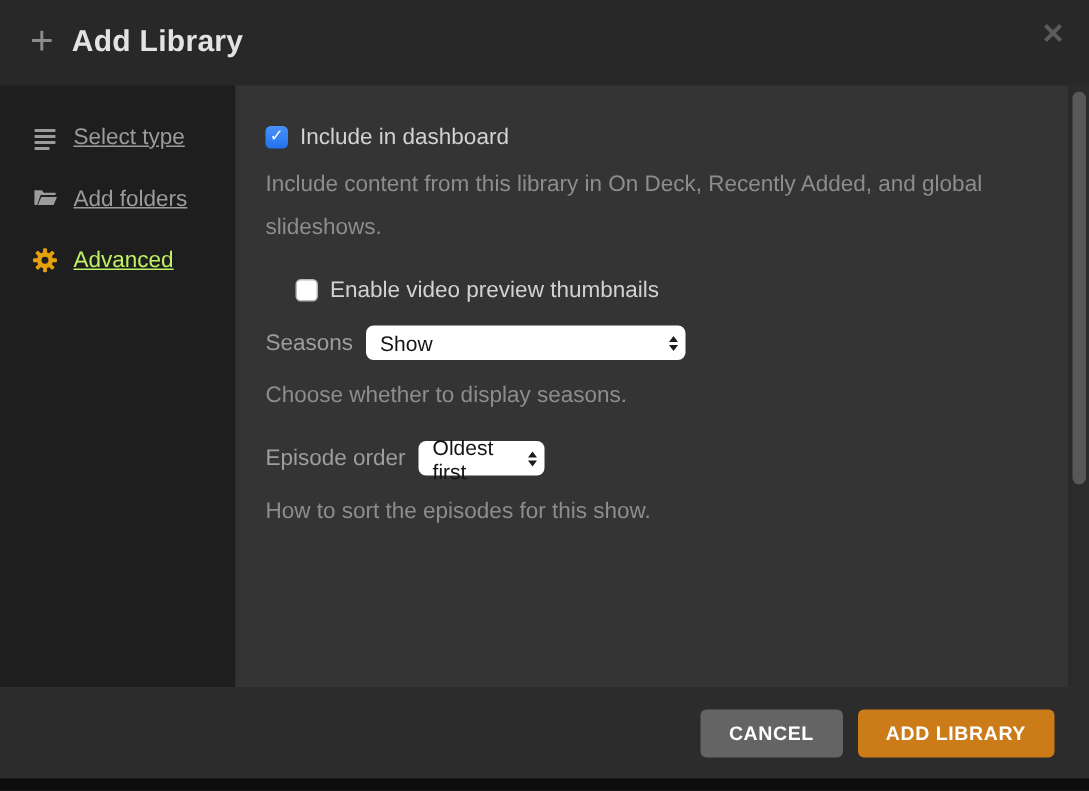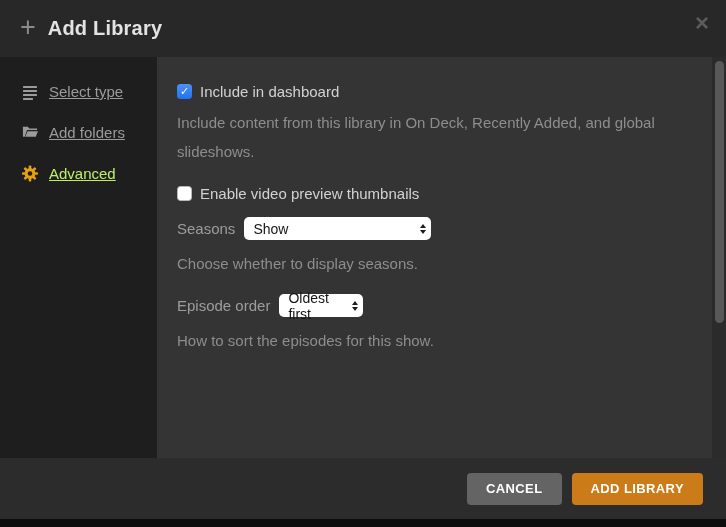--- a/index.html
+++ b/index.html
@@ -23,27 +23,27 @@
   .content { flex:1; background:#343434; padding:27px 34px 0 20px; position:relative; overflow:hidden; }
 
   
   .check-row { display:flex; align-items:center; gap:8px; cursor:pointer; height:15px; }
   .cb { width:15px; height:15px; border-radius:3.5px; flex:none; }
   .cb.checked { background:linear-gradient(#4a92f8,#2272ee); color:#fff; font-size:11px; font-weight:700; display:flex; align-items:center; justify-content:center; line-height:1; }
   .cb.unchecked { background:#fff; border:1px solid #b9b9b9; }
   .check-label { color:#d2d2d2; font-size:15px; }
 
   .help { color:#8d8d8d; font-size:15px; line-height:29px; max-width:502px; margin-top:9px; }
-  .gap20 { margin-top:20px; }
+  .gap20 { margin-top:20px;margin-left:20px; }
   .gap16 { margin-top:16px; }
 
   
   .select-row { display:flex; align-items:center; gap:9px; font-size:15px; color:#9d9d9d; }
   .select { background:#fff; border-radius:5px; height:23px; display:flex; align-items:center; justify-content:space-between; padding:0 5px 0 9px; color:#141414; font-size:14px; cursor:pointer; }
-  .sel-seasons { width:187px; }
+  .sel-seasons { width:213px; }
   .sel-episode { width:84px; }
   .sel-agent   { width:173px; }
   .spinner { display:flex; flex-direction:column; gap:2px; align-items:center; margin-left:6px; }
   .tri-up    { width:0; height:0; border-left:3.5px solid transparent; border-right:3.5px solid transparent; border-bottom:4.5px solid #1c1c1c; }
   .tri-down  { width:0; height:0; border-left:3.5px solid transparent; border-right:3.5px solid transparent; border-top:4.5px solid #1c1c1c; }
 
   
   .scrollbar { position:absolute; top:0; right:0; width:14px; height:401px; background:#2b2b2b; }
   .scroll-thumb { position:absolute; top:4px; left:2.5px; width:9px; height:262px; border-radius:5px; background:#585858; cursor:pointer; }
 

